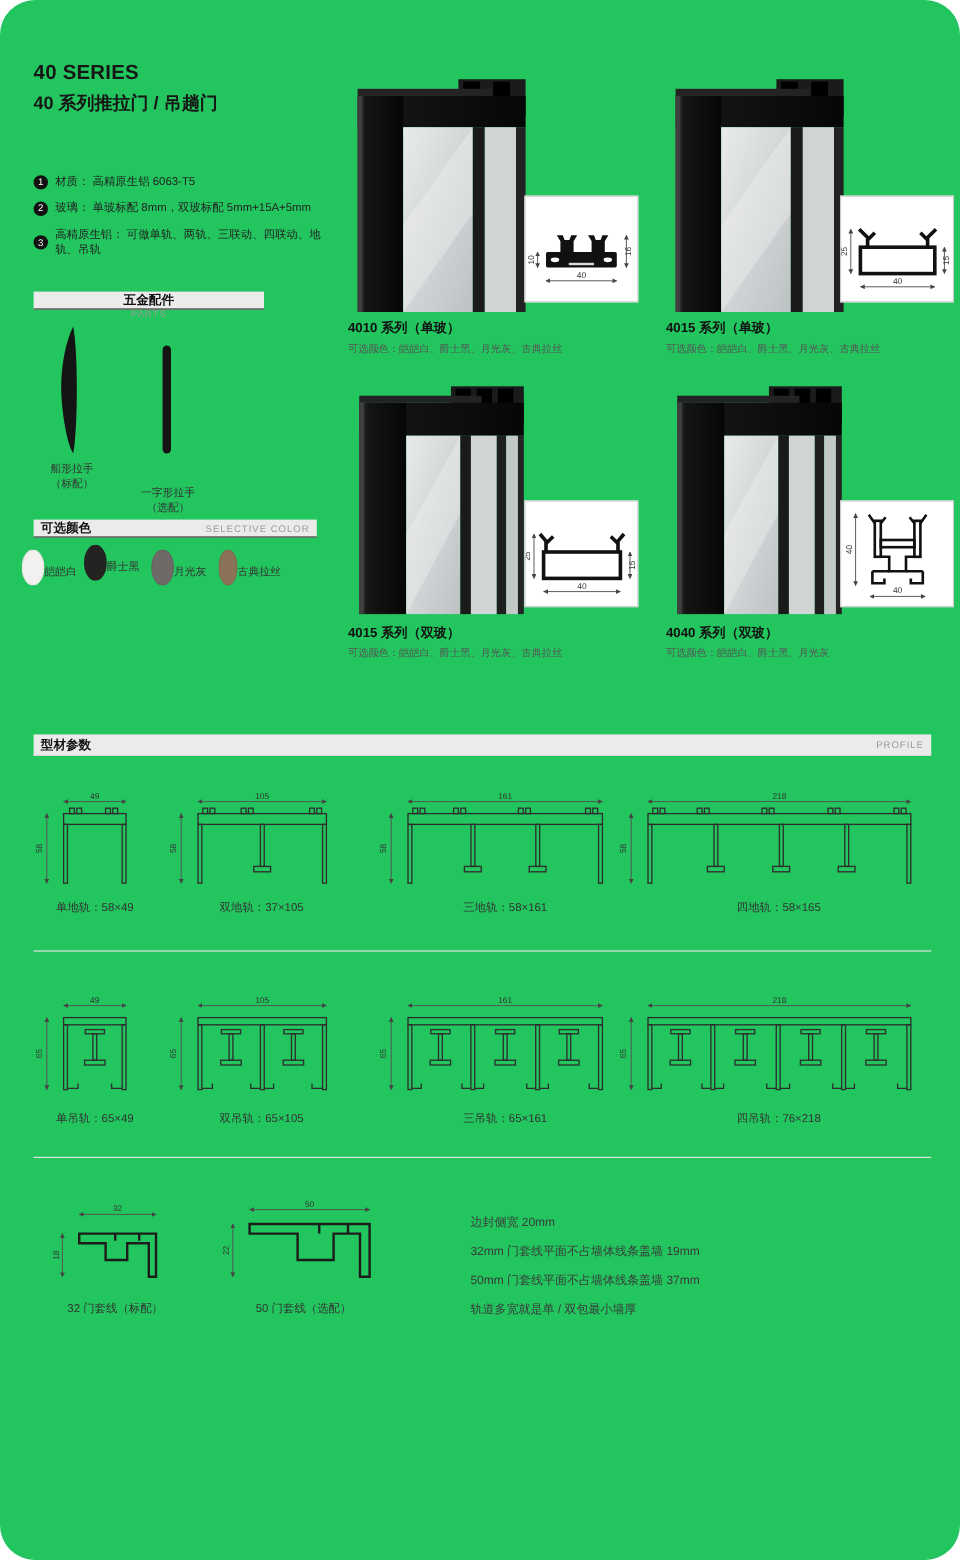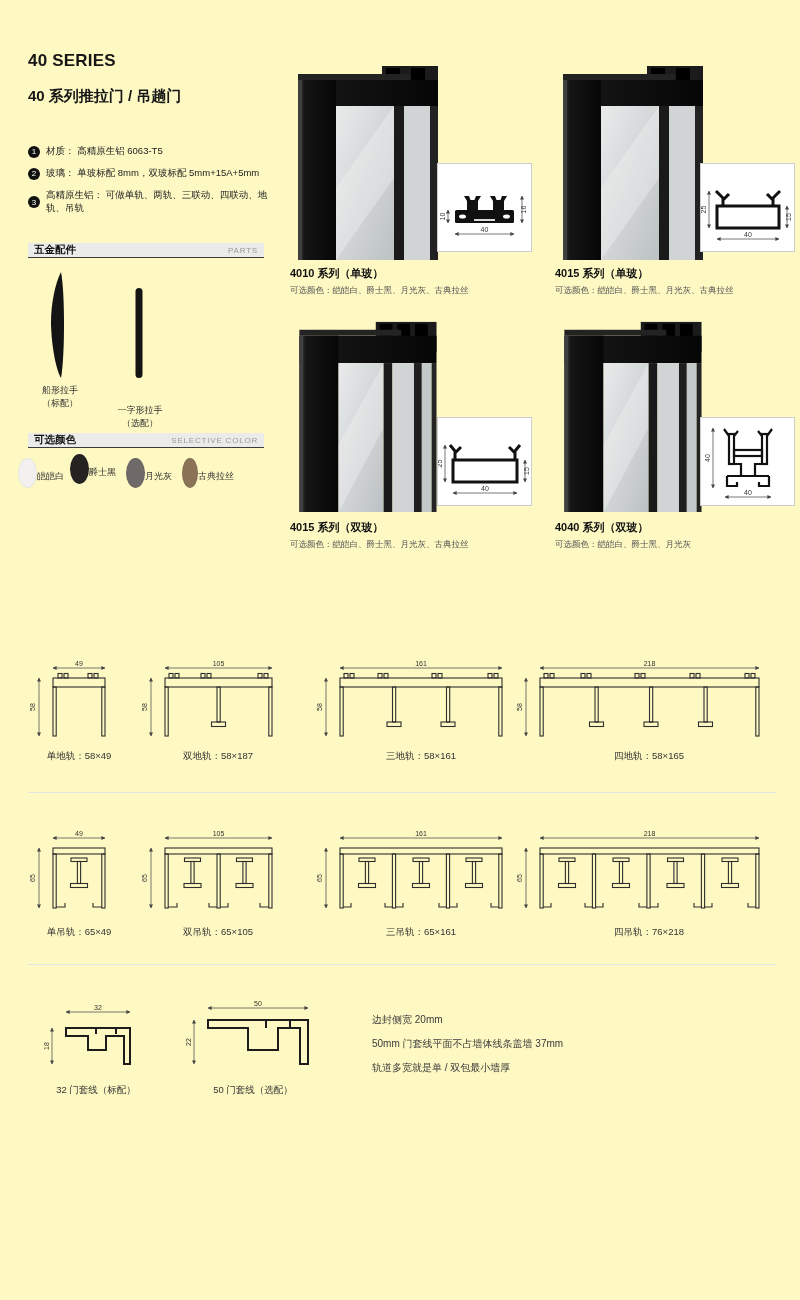--- a/index.html
+++ b/index.html
@@ -1,21 +1,21 @@
 <!DOCTYPE html>
 <html><head>
 <meta charset="utf-8">
 <style>
   html,body{margin:0;padding:0;background:#fff;}
   body{font-family:"Liberation Sans","DejaVu Sans",sans-serif;color:#1a1a1a;}
-  .page{position:relative;width:800px;height:1300px;background:#fef9c3;overflow:hidden;}
+  .page{position:relative;width:800px;height:1300px;background:#22c55e;overflow:hidden;border-radius:29px;}
   .abs{position:absolute;}
   
   .title-en{font-size:17px;font-weight:bold;line-height:22px;letter-spacing:.2px;color:#161616;}
-  .title-cn{font-size:15px;font-weight:bold;margin-top:15px;color:#161616;}
+  .title-cn{font-size:15px;font-weight:bold;margin-top:5px;color:#161616;}
   .spec-row{display:flex;align-items:center;margin-bottom:9px;}
   .spec-num{width:12px;height:12px;border-radius:50%;background:#111;color:#fff;font-size:8px;
             display:flex;align-items:center;justify-content:center;margin-right:6px;flex:0 0 12px;}
   .spec-text{font-size:9.5px;color:#222;}
   
   .bar{height:15px;background:#ebebea;border-bottom:1.5px solid #3a3a3a;display:flex;
        align-items:center;justify-content:space-between;padding:0 6px;box-sizing:border-box;}
   .bar .cn{font-weight:bold;font-size:10.5px;color:#111;}
   .bar .en{font-size:8px;color:#9a9a9a;letter-spacing:.8px;}
   .bar.plain{border-bottom:1px solid #d9d9d9;height:18px;}
@@ -28,21 +28,21 @@
   .diagbox{background:#fff;border:1px solid #cdcdcd;box-sizing:border-box;}
   .prod-name{font-size:11px;font-weight:bold;color:#111;}
   .prod-colors{font-size:8.5px;color:#555;margin-top:4px;}
   
   .dim{stroke:#555;stroke-width:.8;}
   .dimtxt{font-size:7px;fill:#333;}
   .prof{stroke:#2e2e2e;stroke-width:1.1;fill:none;}
   .prof2{stroke:#1c1c1c;stroke-width:2;fill:none;}
   .track-label{font-size:9.5px;color:#333;text-align:center;}
   .divider{height:1px;background:#e3e3e3;}
-  .note-line{font-size:10px;color:#3a3a3a;line-height:24px;}
+  .note-line{font-size:10px;color:#3a3a3a;line-height:24px;margin-left:20px;}
 </style>
 </head>
 <body>
 
 <svg width="0" height="0" style="position:absolute" aria-hidden="true">
   <defs>
     <marker id="ar" viewBox="0 0 10 10" refX="9" refY="5" markerWidth="5" markerHeight="5" orient="auto-start-reverse">
       <path d="M0,0L10,5L0,10z" fill="#444"></path>
     </marker>
     <linearGradient id="gGlass" x1="0" y1="0" x2="1" y2="1">
@@ -110,21 +110,21 @@
     <div class="spec-row">
       <span class="spec-num">2</span>
       <span class="spec-text">玻璃： 单玻标配 8mm，双玻标配 5mm+15A+5mm</span>
     </div>
     <div class="spec-row">
       <span class="spec-num">3</span>
       <span class="spec-text">高精原生铝： 可做单轨、两轨、三联动、四联动、地轨、吊轨</span>
     </div>
   </div>
 
-  <div class="abs bar" style="left:28px;top:243px;width:236px;">
+  <div class="abs bar" style="left:28px;top:243px;width:192px;flex-direction:column;">
     <span class="cn">五金配件</span>
     <span class="en">PARTS</span>
   </div>
   <svg class="abs" style="left:48px;top:270px;" width="22" height="110" viewBox="0 0 22 110">
     <path d="M13,2 C17,22 17,86 13,108 C7,98 3,70 3,52 C3,34 7,14 13,2 Z" fill="#141414"></path>
   </svg>
   <svg class="abs" style="left:133px;top:286px;" width="12" height="94" viewBox="0 0 12 94">
     <rect x="2.5" y="2" width="7" height="90" rx="3.5" fill="#141414"></rect>
   </svg>
   <div class="abs part-label" style="left:28px;top:384px;width:64px;">
@@ -241,20 +241,24 @@
       <text class="dimtxt" text-anchor="middle" transform="translate(9,40) rotate(-90)">40</text>
       <line class="dim" x1="24" y1="79" x2="70" y2="79" marker-start="url(#ar)" marker-end="url(#ar)"></line>
       <text class="dimtxt" x="47" y="76.5" text-anchor="middle">40</text>
     </svg>
   </div>
   <div class="abs" style="left:555px;top:520px;width:250px;">
     <div class="prod-name">4040 系列（双玻）</div>
     <div class="prod-colors">可选颜色：皑皑白、爵士黑、月光灰</div>
   </div>
 
+  <div class="abs bar plain" style="left:28px;top:612px;width:748px;">
+    <span class="cn">型材参数</span>
+    <span class="en">PROFILE</span>
+  </div>
 
   <svg class="abs" style="left:27px;top:660px;" width="86" height="88" viewBox="0 0 86 88">
     <line class="dim" x1="26" y1="8" x2="78" y2="8" marker-start="url(#ar)" marker-end="url(#ar)"></line>
     <text class="dimtxt" x="52" y="5.5" text-anchor="middle">49</text>
     <line class="dim" x1="12" y1="18" x2="12" y2="76" marker-start="url(#ar)" marker-end="url(#ar)"></line>
     <text class="dimtxt" text-anchor="middle" transform="translate(8,47) rotate(-90)">58</text>
     <g class="prof">
       <rect x="26" y="18" width="52" height="9"></rect>
       <rect x="31" y="13.5" width="4" height="4.5"></rect>
         <rect x="37" y="13.5" width="4" height="4.5"></rect>
@@ -330,21 +334,21 @@
       <rect x="241.8" y="27" width="3.2" height="49"></rect>
       <rect x="81" y="27" width="3.2" height="35"></rect>
         <rect x="75.5" y="62" width="14" height="4.5"></rect>
       <rect x="135.5" y="27" width="3.2" height="35"></rect>
         <rect x="130" y="62" width="14" height="4.5"></rect>
       <rect x="190" y="27" width="3.2" height="35"></rect>
         <rect x="184.5" y="62" width="14" height="4.5"></rect>
     </g>
   </svg>
   <div class="abs track-label" style="left:27px;top:750px;width:104px;">单地轨：58×49</div>
-  <div class="abs track-label" style="left:139px;top:750px;width:158px;">双地轨：58×187</div>
+  <div class="abs track-label" style="left:139px;top:750px;width:158px;">双地轨：37×105</div>
   <div class="abs track-label" style="left:314px;top:750px;width:214px;">三地轨：58×161</div>
   <div class="abs track-label" style="left:514px;top:750px;width:270px;">四地轨：58×165</div>
 
   <div class="abs divider" style="left:28px;top:792px;width:748px;"></div>
 
   <svg class="abs" style="left:27px;top:830px;" width="86" height="88" viewBox="0 0 86 88">
     <line class="dim" x1="26" y1="8" x2="78" y2="8" marker-start="url(#ar)" marker-end="url(#ar)"></line>
     <text class="dimtxt" x="52" y="5.5" text-anchor="middle">49</text>
     <line class="dim" x1="12" y1="18" x2="12" y2="78" marker-start="url(#ar)" marker-end="url(#ar)"></line>
     <text class="dimtxt" text-anchor="middle" transform="translate(8,48) rotate(-90)">65</text>
@@ -455,17 +459,18 @@
     <g class="prof2">
       <path d="M30,24 H130 V68 H122 V32 H100 V54 H70 V32 H30 Z"></path>
       <path d="M88,24 V32 M112,24 V32"></path>
     </g>
   </svg>
   <div class="abs track-label" style="left:36px;top:1084px;width:120px;">32 门套线（标配）</div>
   <div class="abs track-label" style="left:178px;top:1084px;width:150px;">50 门套线（选配）</div>
 
   <div class="abs" style="left:372px;top:1008px;width:360px;">
     <div class="note-line">边封侧宽 20mm</div>
+    <div class="note-line">32mm 门套线平面不占墙体线条盖墙 19mm</div>
     <div class="note-line">50mm 门套线平面不占墙体线条盖墙 37mm</div>
     <div class="note-line">轨道多宽就是单 / 双包最小墙厚</div>
   </div>
 
 </div>
 
 </body></html>

